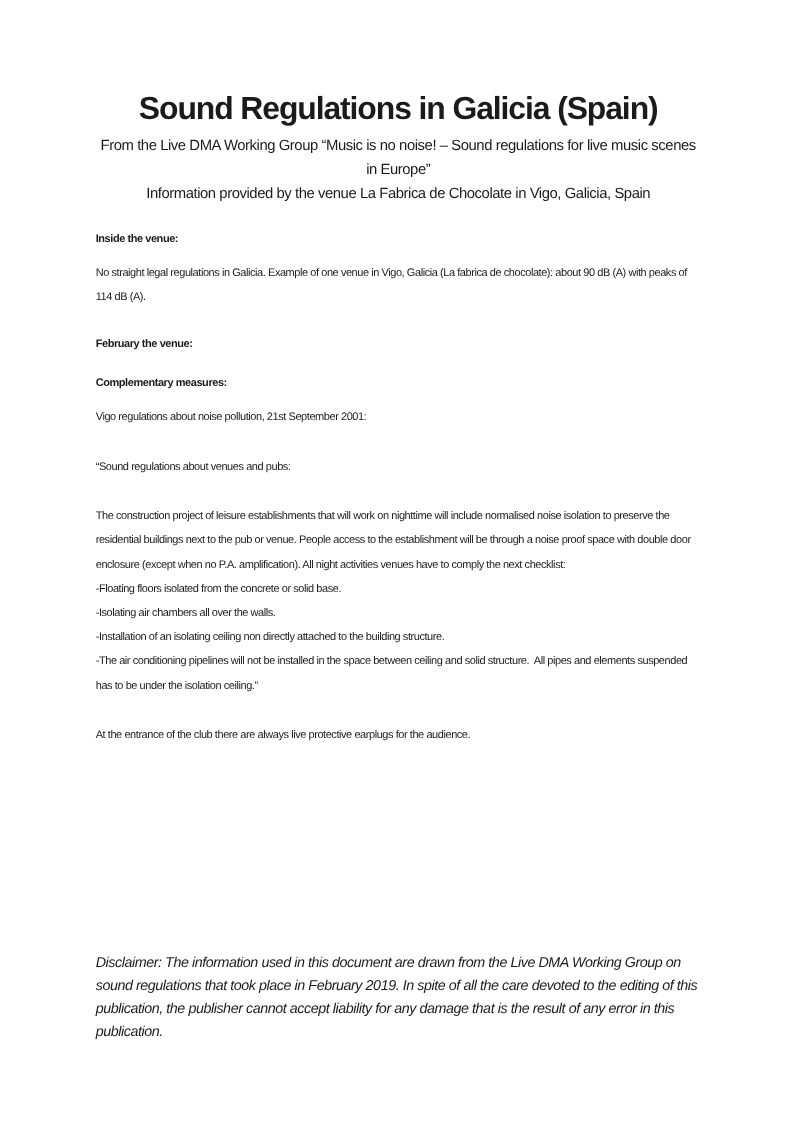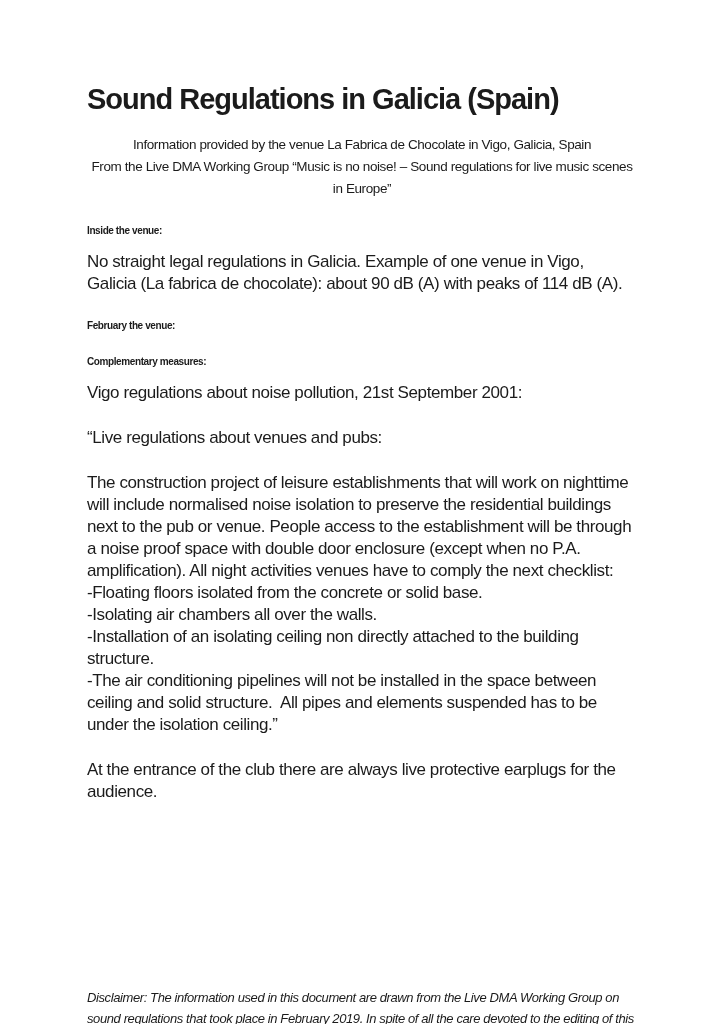--- a/index.html
+++ b/index.html
@@ -17,73 +17,73 @@
     font-family: "Liberation Sans", sans-serif;
     letter-spacing: -0.4px;
     box-sizing: border-box;
     padding: 84px 87px 0 87px;
     overflow: hidden;
   }
   .doc-title {
     font-size: 29px;
     font-weight: 700;
     letter-spacing: -1px;
-    text-align: left;
+    text-align: center;
     line-height: 1.1;
-    margin: 0 0 18px 0;
+    margin: 0 0 5px 0;
   }
   .subtitle {
     font-size: 13.5px;
     text-align: center;
     line-height: 22px;
     margin: 0;
   }
   .section-heading {
     font-size: 10px;
     font-weight: 700;
     margin: 25px 0 15px 0;
   }
   .para {
-    font-size: 17px;
+    font-size: 10px;
     line-height: 22px;
     margin: 0 0 23px 0;
   }
   .pre {
     white-space: pre-wrap;
   }
   .disclaimer {
     font-size: 13px;
     font-style: italic;
     line-height: 21px;
     margin: 184px 0 0 0;
   }
 </style>
 </head>
 <body>
 
 <div class="page">
 
   <h1 class="doc-title">Sound Regulations in Galicia (Spain)</h1>
 
+  <p class="subtitle">From the Live DMA Working Group “Music is no noise! – Sound regulations for live music scenes in Europe”</p>
   <p class="subtitle">Information provided by the venue La Fabrica de Chocolate in Vigo, Galicia, Spain</p>
-  <p class="subtitle">From the Live DMA Working Group “Music is no noise! – Sound regulations for live music scenes in Europe”</p>
 
   <div>
     <h2 class="section-heading">Inside the venue:</h2>
     <p class="para">No straight legal regulations in Galicia. Example of one venue in Vigo, Galicia (La fabrica de chocolate): about 90 dB (A) with peaks of 114 dB (A).</p>
   </div>
 
   <div>
     <h2 class="section-heading">February the venue:</h2>
   </div>
 
   <div>
     <h2 class="section-heading">Complementary measures:</h2>
     <p class="para">Vigo regulations about noise pollution, 21st September 2001:</p>
-    <p class="para">“Live regulations about venues and pubs:</p>
+    <p class="para">“Sound regulations about venues and pubs:</p>
     <p class="para pre">The construction project of leisure establishments that will work on nighttime will include normalised noise isolation to preserve the residential buildings next to the pub or venue. People access to the establishment will be through a noise proof space with double door enclosure (except when no P.A. amplification). All night activities venues have to comply the next checklist:
 -Floating floors isolated from the concrete or solid base.
 -Isolating air chambers all over the walls.
 -Installation of an isolating ceiling non directly attached to the building structure.
 -The air conditioning pipelines will not be installed in the space between ceiling and solid structure.  All pipes and elements suspended has to be under the isolation ceiling.”</p>
     <p class="para">At the entrance of the club there are always live protective earplugs for the audience.</p>
   </div>
 
   <p class="disclaimer">Disclaimer: The information used in this document are drawn from the Live DMA Working Group on sound regulations that took place in February 2019. In spite of all the care devoted to the editing of this publication, the publisher cannot accept liability for any damage that is the result of any error in this publication.</p>
 

